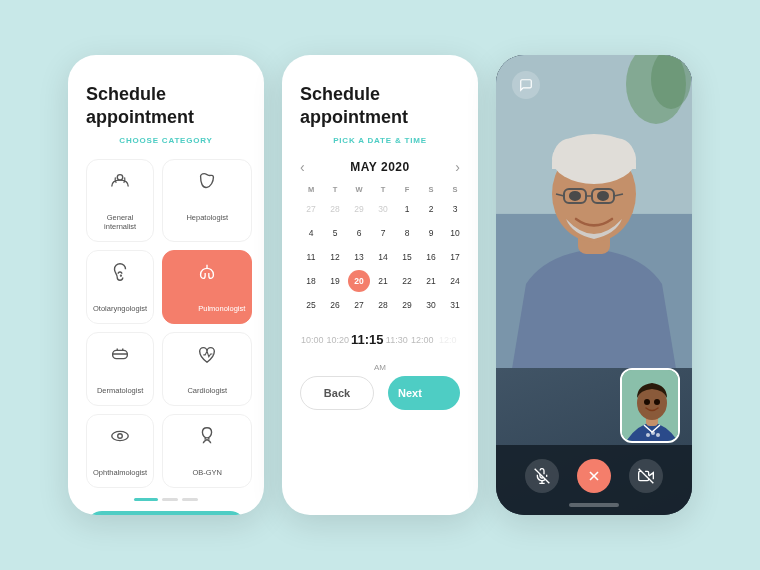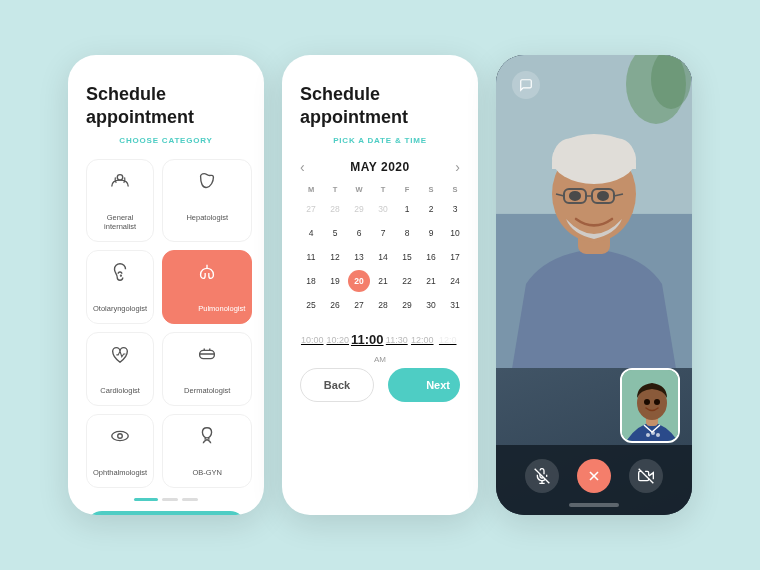--- a/index.html
+++ b/index.html
@@ -141,21 +141,21 @@
     .btn-next {
       flex: 1;
       padding: 10px;
       border: none;
       border-radius: 22px;
       background: #4ecdc4;
       font-size: 11px;
       font-weight: 600;
       color: white;
       cursor: pointer;
-      text-align: right;
+      text-align: left;
     }
     
     .calendar-nav {
       display: flex;
       align-items: center;
       justify-content: space-between;
       margin-bottom: 8px;
     }
     .calendar-nav-arrow {
       font-size: 14px;
@@ -205,22 +205,21 @@
       font-weight: 700;
     }
     
     .time-picker {
       display: flex;
       align-items: center;
       gap: 1px;
       overflow: hidden;
       padding: 6px 0;
       position: relative;
-      margin-bottom: 2px;
-      text-decoration: underline;
+      margin-bottom: 10px;
     }
     .time-item {
       flex: 1;
       text-align: center;
       font-size: 9px;
       color: #bbb;
       white-space: nowrap;
     }
     .time-item.selected {
       font-size: 13px;
@@ -350,35 +349,35 @@
             <path d="M12 8C9 8 5 10 5 15c0 3 2 4 3 4s2-1 2-3v-3"></path>
             <path d="M12 8c3 0 7 2 7 7 0 3-2 4-3 4s-2-1-2-3v-3"></path>
           </svg>
         </span>
         <span class="cat-label">Pulmonologist</span>
       </div>
 
       <div class="category-item">
         <span class="cat-icon">
           <svg width="22" height="22" viewBox="0 0 24 24" fill="none" stroke="#555" stroke-width="1.5">
-            <path d="M12 21C12 21 4 15 4 9a4 4 0 0 1 8 0 4 4 0 0 1 8 0c0 6-8 12-8 12z"></path>
-            <path d="M8 13h2l2-4 2 6 2-3h2" stroke-width="1.2"></path>
-          </svg>
-        </span>
-        <span class="cat-label">Cardiologist</span>
-      </div>
-      <div class="category-item">
-        <span class="cat-icon">
-          <svg width="22" height="22" viewBox="0 0 24 24" fill="none" stroke="#555" stroke-width="1.5">
             <rect x="4" y="8" width="16" height="9" rx="4"></rect>
             <path d="M4 12h16"></path>
             <path d="M9 8V6M15 8V6"></path>
           </svg>
         </span>
         <span class="cat-label">Dermatologist</span>
+      </div>
+      <div class="category-item">
+        <span class="cat-icon">
+          <svg width="22" height="22" viewBox="0 0 24 24" fill="none" stroke="#555" stroke-width="1.5">
+            <path d="M12 21C12 21 4 15 4 9a4 4 0 0 1 8 0 4 4 0 0 1 8 0c0 6-8 12-8 12z"></path>
+            <path d="M8 13h2l2-4 2 6 2-3h2" stroke-width="1.2"></path>
+          </svg>
+        </span>
+        <span class="cat-label">Cardiologist</span>
       </div>
 
       <div class="category-item">
         <span class="cat-icon">
           <svg width="22" height="22" viewBox="0 0 24 24" fill="none" stroke="#555" stroke-width="1.5">
             <ellipse cx="12" cy="12" rx="9" ry="5"></ellipse>
             <circle cx="12" cy="12" r="2.5"></circle>
           </svg>
         </span>
         <span class="cat-label">Ophthalmologist</span>
@@ -464,21 +463,21 @@
       <div class="cal-day">27</div>
       <div class="cal-day">28</div>
       <div class="cal-day">29</div>
       <div class="cal-day">30</div>
       <div class="cal-day">31</div>
     </div>
 
     <div class="time-picker">
       <div class="time-item">10:00</div>
       <div class="time-item">10:20</div>
-      <div class="time-item selected">11:00</div>
+      <div class="time-item selected">11:15</div>
       <div class="time-item">11:30</div>
       <div class="time-item">12:00</div>
       <div class="time-item" style="color:#eee">12:0</div>
     </div>
     <div class="time-label">AM</div>
 
     <div class="btn-row">
       <button class="btn-cancel">Back</button>
       <button class="btn-next">Next</button>
     </div>

